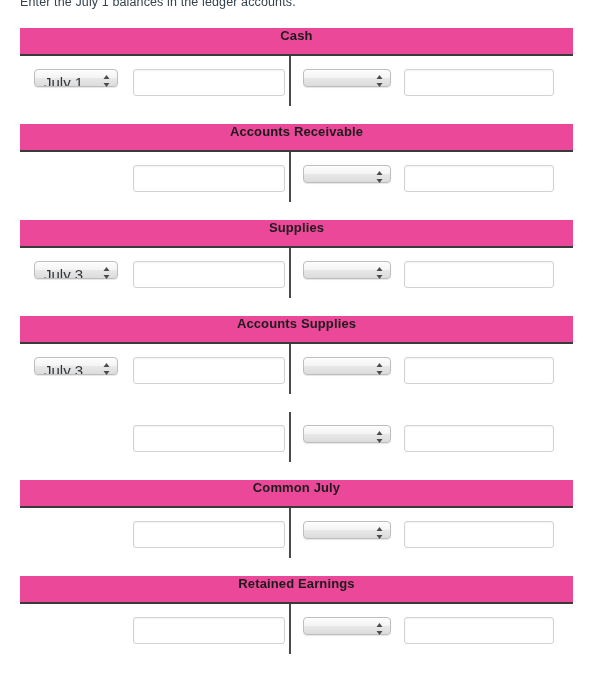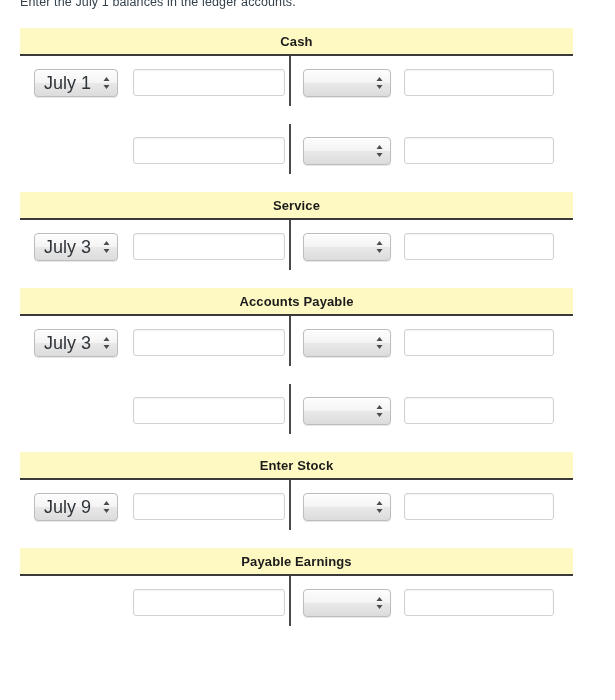--- a/index.html
+++ b/index.html
@@ -31,24 +31,23 @@
     width: 615px;
   }
   .account-block {
     margin: 0 0 12px 0;
     padding: 0;
   }
   .account-header {
     margin-left: 20px;
     width: 553px;
     height: 28px;
-    background: #fef9c3;
+    background: #ec4899;
     border-bottom: 2px solid #3a3a3a;
     display: flex;
-    align-items: center;
     justify-content: center;
   }
   .account-header .title {
     font-size: 13px;
     font-weight: bold;
     color: #1b1b1b;
     letter-spacing: 0.01em;
   }
   .account-row {
     position: relative;
@@ -70,27 +69,27 @@
   }
   .cell-date   { left: 14px; }
   .cell-amount { left: 113px; }
   .cell-acct   { left: 283px; }
   .cell-amount2{ left: 384px; }
 
   select.ui-select {
     -webkit-appearance: none;
     -moz-appearance: none;
     appearance: none;
-    height: 28px;
+    height: 18px;
     border: 1px solid #bdbdbd;
     border-radius: 4px;
     background: linear-gradient(to bottom, #fdfdfd 0%, #f4f4f4 48%, #e8e8e8 52%, #dcdcdc 100%);
     box-shadow: 0 1px 1px rgba(0,0,0,0.10), inset 0 1px 0 rgba(255,255,255,0.9);
     font-family: "Liberation Sans", sans-serif;
-    font-size: 18px;
+    font-size: 15px;
     color: #30353a;
     padding: 0 20px 0 9px;
     line-height: 25px;
   }
   select.date-select { width: 84px; }
   select.acct-select { width: 88px; }
 
   .select-wrap { position: relative; display: inline-block; }
   .spin-icon {
     position: absolute;
@@ -156,47 +155,50 @@
         </span>
       </div>
 
       <div class="cell cell-amount2">
         <input class="ui-input amount-input2" type="text" style="">
       </div>
     </div>
   </div>
 
   <div class="account-block">
-    <div class="account-row">
-      <div class="divider"></div>
-
-
-      <div class="cell cell-amount">
-        <input class="ui-input amount-input" type="text" style="">
-      </div>
-
-      <div class="cell cell-acct">
-        <span class="select-wrap">
-          <select class="ui-select acct-select"><option value=""></option></select>
-          <svg class="spin-icon" viewBox="0 0 7 14">
-            <polygon points="3.5,1 6.5,5 0.5,5" fill="#4c4c4c"></polygon>
-            <polygon points="3.5,13 6.5,9 0.5,9" fill="#4c4c4c"></polygon>
-          </svg>
-        </span>
-      </div>
-
-      <div class="cell cell-amount2">
-        <input class="ui-input amount-input2" type="text" style="">
-      </div>
-    </div>
-  </div>
-
-  <div class="account-block">
-    <div class="account-header">
-      <span class="title">Service</span>
+    <div class="account-header">
+      <span class="title">Accounts Receivable</span>
+    </div>
+    <div class="account-row">
+      <div class="divider"></div>
+
+
+      <div class="cell cell-amount">
+        <input class="ui-input amount-input" type="text" style="">
+      </div>
+
+      <div class="cell cell-acct">
+        <span class="select-wrap">
+          <select class="ui-select acct-select"><option value=""></option></select>
+          <svg class="spin-icon" viewBox="0 0 7 14">
+            <polygon points="3.5,1 6.5,5 0.5,5" fill="#4c4c4c"></polygon>
+            <polygon points="3.5,13 6.5,9 0.5,9" fill="#4c4c4c"></polygon>
+          </svg>
+        </span>
+      </div>
+
+      <div class="cell cell-amount2">
+        <input class="ui-input amount-input2" type="text" style="">
+      </div>
+    </div>
+  </div>
+
+  <div class="account-block">
+    <div class="account-header">
+      <span class="title">Supplies</span>
     </div>
     <div class="account-row">
       <div class="divider"></div>
 
       <div class="cell cell-date">
         <span class="select-wrap">
           <select class="ui-select date-select"><option value="July 1">July 1</option><option value="July 2">July 2</option><option value="July 3" selected="">July 3</option><option value="July 6">July 6</option><option value="July 9">July 9</option><option value="July 10">July 10</option></select>
           <svg class="spin-icon" viewBox="0 0 7 14">
             <polygon points="3.5,1 6.5,5 0.5,5" fill="#4c4c4c"></polygon>
             <polygon points="3.5,13 6.5,9 0.5,9" fill="#4c4c4c"></polygon>
@@ -219,21 +221,21 @@
       </div>
 
       <div class="cell cell-amount2">
         <input class="ui-input amount-input2" type="text" style="">
       </div>
     </div>
   </div>
 
   <div class="account-block">
     <div class="account-header">
-      <span class="title">Accounts Payable</span>
+      <span class="title">Accounts Supplies</span>
     </div>
     <div class="account-row">
       <div class="divider"></div>
 
       <div class="cell cell-date">
         <span class="select-wrap">
           <select class="ui-select date-select"><option value="July 1">July 1</option><option value="July 2">July 2</option><option value="July 3" selected="">July 3</option><option value="July 6">July 6</option><option value="July 9">July 9</option><option value="July 10">July 10</option></select>
           <svg class="spin-icon" viewBox="0 0 7 14">
             <polygon points="3.5,1 6.5,5 0.5,5" fill="#4c4c4c"></polygon>
             <polygon points="3.5,13 6.5,9 0.5,9" fill="#4c4c4c"></polygon>
@@ -281,58 +283,49 @@
       </div>
 
       <div class="cell cell-amount2">
         <input class="ui-input amount-input2" type="text" style="">
       </div>
     </div>
   </div>
 
   <div class="account-block">
     <div class="account-header">
-      <span class="title">Enter Stock</span>
-    </div>
-    <div class="account-row">
-      <div class="divider"></div>
-
-      <div class="cell cell-date">
-        <span class="select-wrap">
-          <select class="ui-select date-select"><option value="July 1">July 1</option><option value="July 2">July 2</option><option value="July 3">July 3</option><option value="July 6">July 6</option><option value="July 9" selected="">July 9</option><option value="July 10">July 10</option></select>
-          <svg class="spin-icon" viewBox="0 0 7 14">
-            <polygon points="3.5,1 6.5,5 0.5,5" fill="#4c4c4c"></polygon>
-            <polygon points="3.5,13 6.5,9 0.5,9" fill="#4c4c4c"></polygon>
-          </svg>
-        </span>
-      </div>
-
-      <div class="cell cell-amount">
-        <input class="ui-input amount-input" type="text" style="">
-      </div>
-
-      <div class="cell cell-acct">
-        <span class="select-wrap">
-          <select class="ui-select acct-select"><option value=""></option></select>
-          <svg class="spin-icon" viewBox="0 0 7 14">
-            <polygon points="3.5,1 6.5,5 0.5,5" fill="#4c4c4c"></polygon>
-            <polygon points="3.5,13 6.5,9 0.5,9" fill="#4c4c4c"></polygon>
-          </svg>
-        </span>
-      </div>
-
-      <div class="cell cell-amount2">
-        <input class="ui-input amount-input2" type="text" style="">
-      </div>
-    </div>
-  </div>
-
-  <div class="account-block">
-    <div class="account-header">
-      <span class="title">Payable Earnings</span>
+      <span class="title">Common July</span>
+    </div>
+    <div class="account-row">
+      <div class="divider"></div>
+
+
+      <div class="cell cell-amount">
+        <input class="ui-input amount-input" type="text" style="">
+      </div>
+
+      <div class="cell cell-acct">
+        <span class="select-wrap">
+          <select class="ui-select acct-select"><option value=""></option></select>
+          <svg class="spin-icon" viewBox="0 0 7 14">
+            <polygon points="3.5,1 6.5,5 0.5,5" fill="#4c4c4c"></polygon>
+            <polygon points="3.5,13 6.5,9 0.5,9" fill="#4c4c4c"></polygon>
+          </svg>
+        </span>
+      </div>
+
+      <div class="cell cell-amount2">
+        <input class="ui-input amount-input2" type="text" style="">
+      </div>
+    </div>
+  </div>
+
+  <div class="account-block">
+    <div class="account-header">
+      <span class="title">Retained Earnings</span>
     </div>
     <div class="account-row">
       <div class="divider"></div>
 
 
       <div class="cell cell-amount">
         <input class="ui-input amount-input" type="text" style="">
       </div>
 
       <div class="cell cell-acct">

